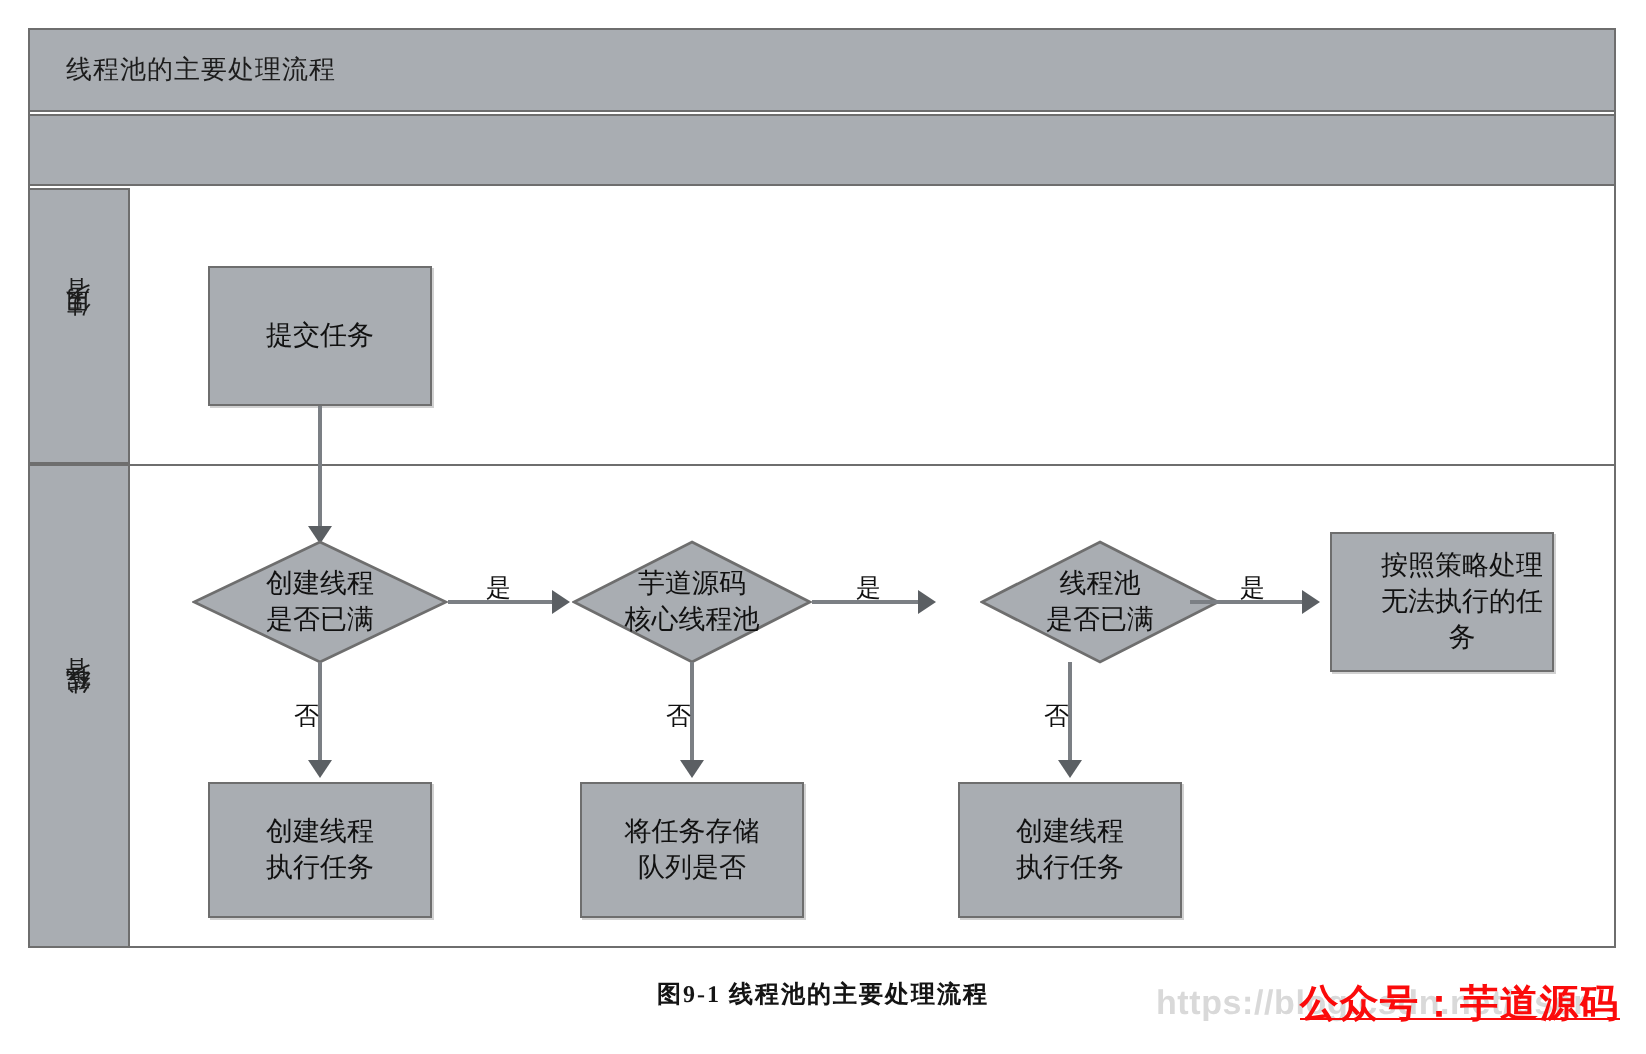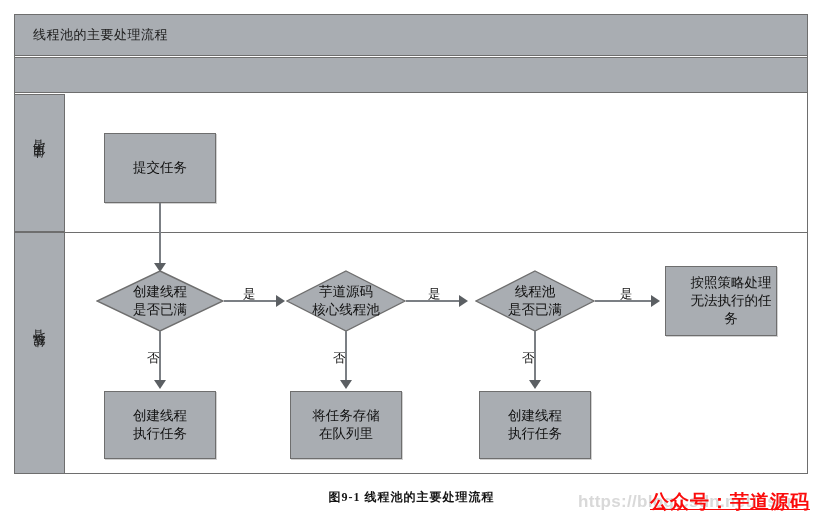--- a/index.html
+++ b/index.html
@@ -149,21 +149,21 @@
       <polygon points="60,1 119,31 60,61 1,31" fill="#a9adb2" stroke="#6e6e6e" stroke-width="1.4"></polygon>
     </svg>
     <div class="dlabel">
       <div>
         <div>芋道源码</div>
         <div>核心线程池</div>
       </div>
     </div>
   </div>
 
-  <div class="diamond" style="left:475px;top:270px;width:120px;height:62px;">
+  <div class="diamond" style="left:490px;top:270px;width:120px;height:62px;">
     <svg width="120" height="62" viewBox="0 0 120 62">
       <polygon points="60,1 119,31 60,61 1,31" fill="#a9adb2" stroke="#6e6e6e" stroke-width="1.4"></polygon>
     </svg>
     <div class="dlabel">
       <div>
         <div>线程池</div>
         <div>是否已满</div>
       </div>
     </div>
   </div>
@@ -202,21 +202,21 @@
   <div class="node" style="left:104px;top:391px;width:112px;height:68px;">
     <div class="lines">
       <div>创建线程</div>
       <div>执行任务</div>
     </div>
   </div>
 
   <div class="node" style="left:290px;top:391px;width:112px;height:68px;">
     <div class="lines">
       <div>将任务存储</div>
-      <div>在队列里</div>
+      <div>队列是否</div>
     </div>
   </div>
 
   <div class="node" style="left:479px;top:391px;width:112px;height:68px;">
     <div class="lines">
       <div>创建线程</div>
       <div>执行任务</div>
     </div>
   </div>
 

